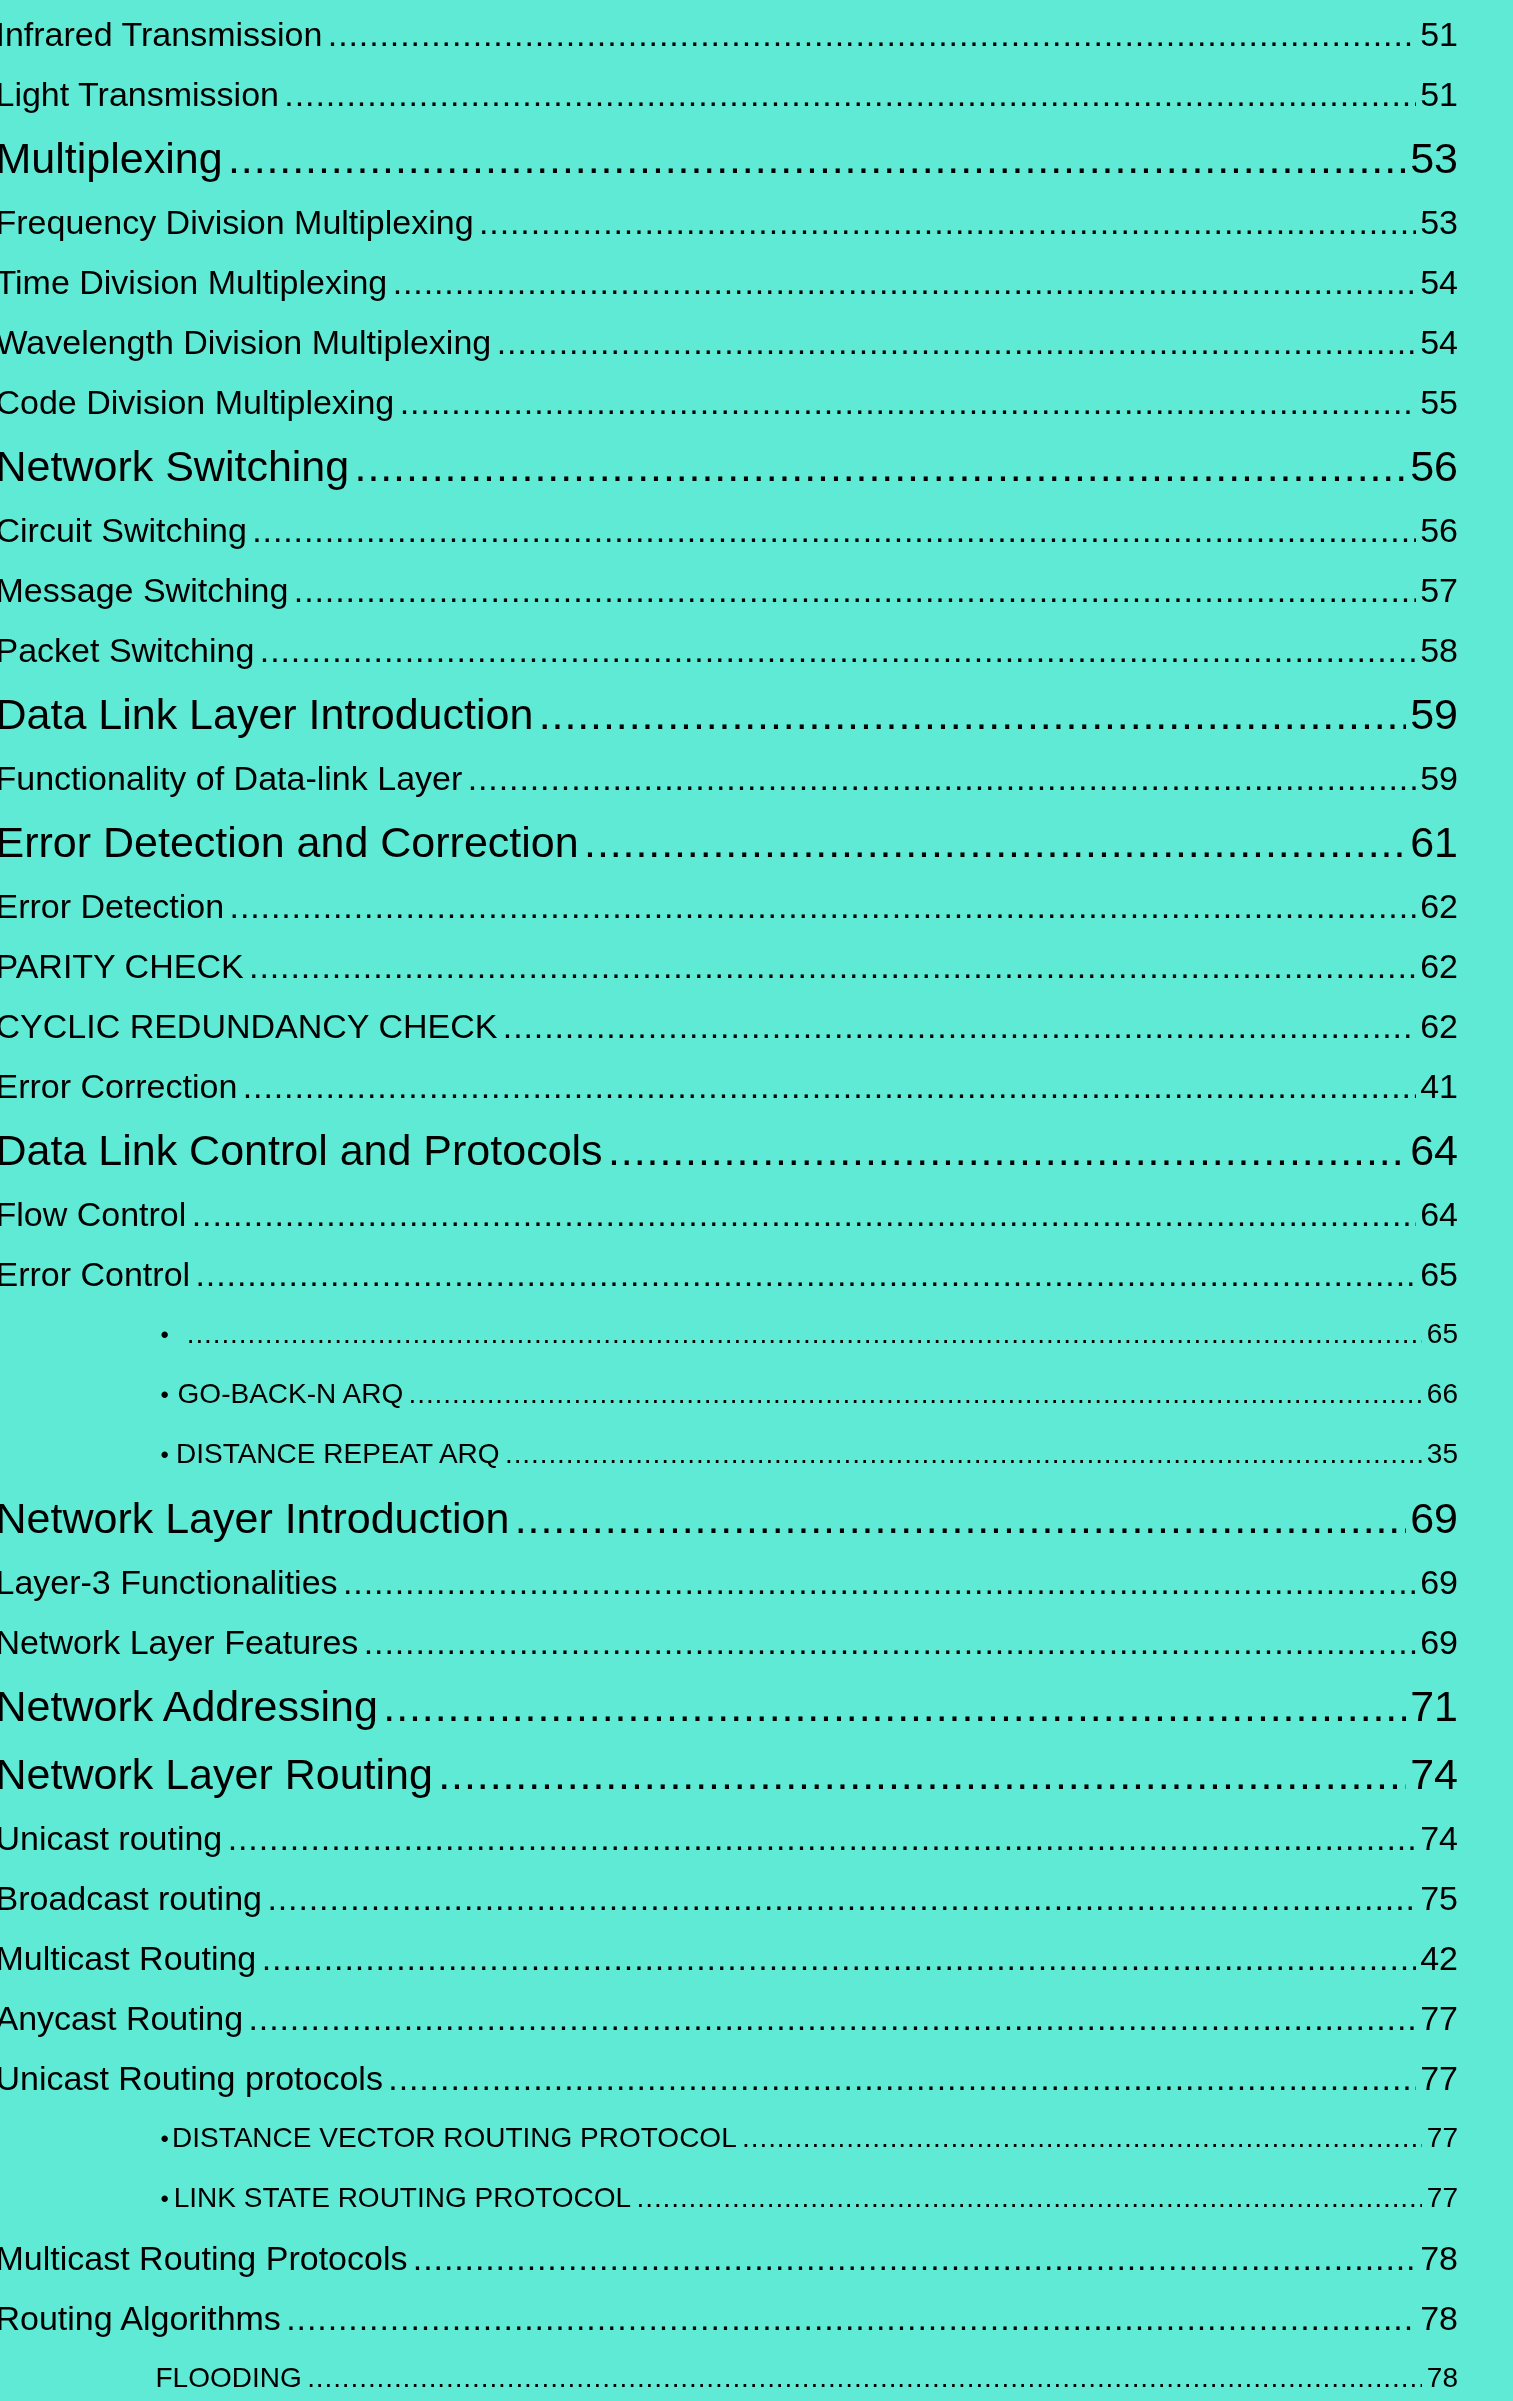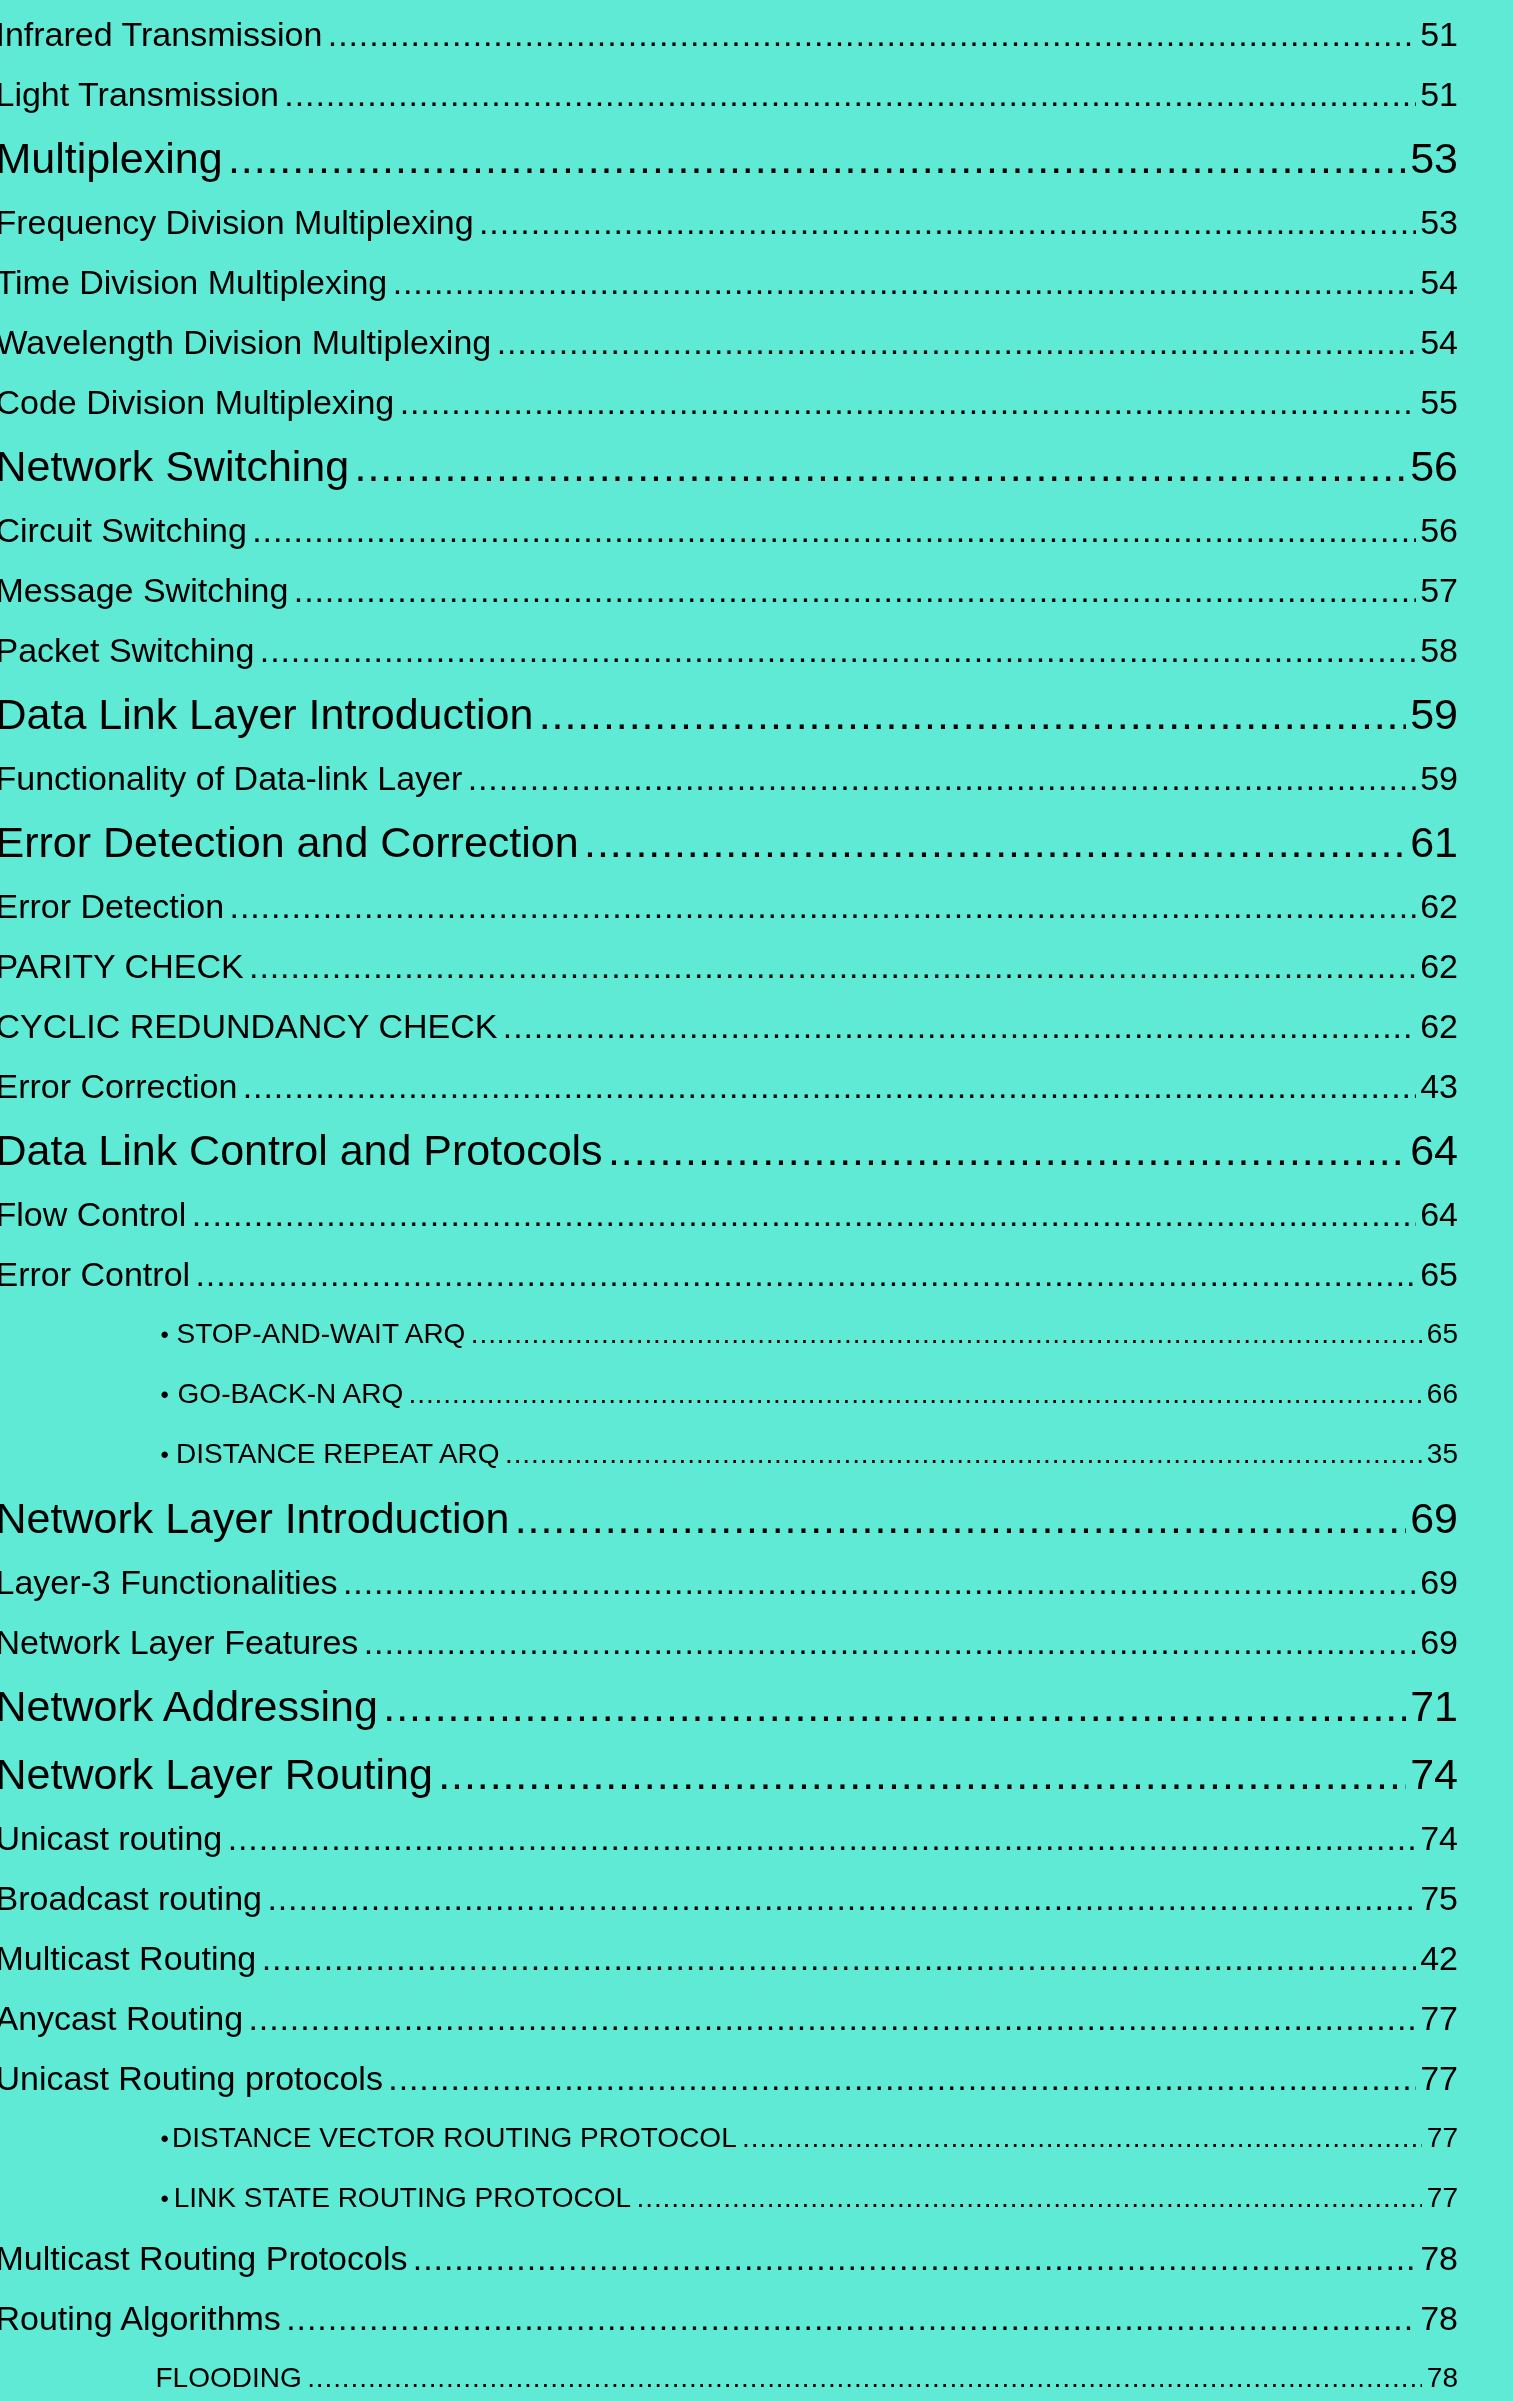--- a/index.html
+++ b/index.html
@@ -167,21 +167,21 @@
       <div class="toc-row entry">
 
     <span class="title">CYCLIC REDUNDANCY CHECK</span>
     <span class="leader"></span>
     <span class="pagenum">62</span>
   </div>
       <div class="toc-row entry">
 
     <span class="title">Error Correction</span>
     <span class="leader"></span>
-    <span class="pagenum">43</span>
+    <span class="pagenum">41</span>
   </div>
       <div class="toc-row section">
 
     <span class="title">Data Link Control and Protocols</span>
     <span class="leader"></span>
     <span class="pagenum">64</span>
   </div>
       <div class="toc-row entry">
 
     <span class="title">Flow Control</span>
@@ -189,21 +189,20 @@
     <span class="pagenum">64</span>
   </div>
       <div class="toc-row entry">
 
     <span class="title">Error Control</span>
     <span class="leader"></span>
     <span class="pagenum">65</span>
   </div>
       <div class="toc-row bullet">
     <span class="bullet-glyph">•</span>
-    <span class="title">STOP-AND-WAIT ARQ</span>
     <span class="leader"></span>
     <span class="pagenum">65</span>
   </div>
       <div class="toc-row bullet">
     <span class="bullet-glyph">•</span>
     <span class="title">GO-BACK-N ARQ</span>
     <span class="leader"></span>
     <span class="pagenum">66</span>
   </div>
       <div class="toc-row bullet">

